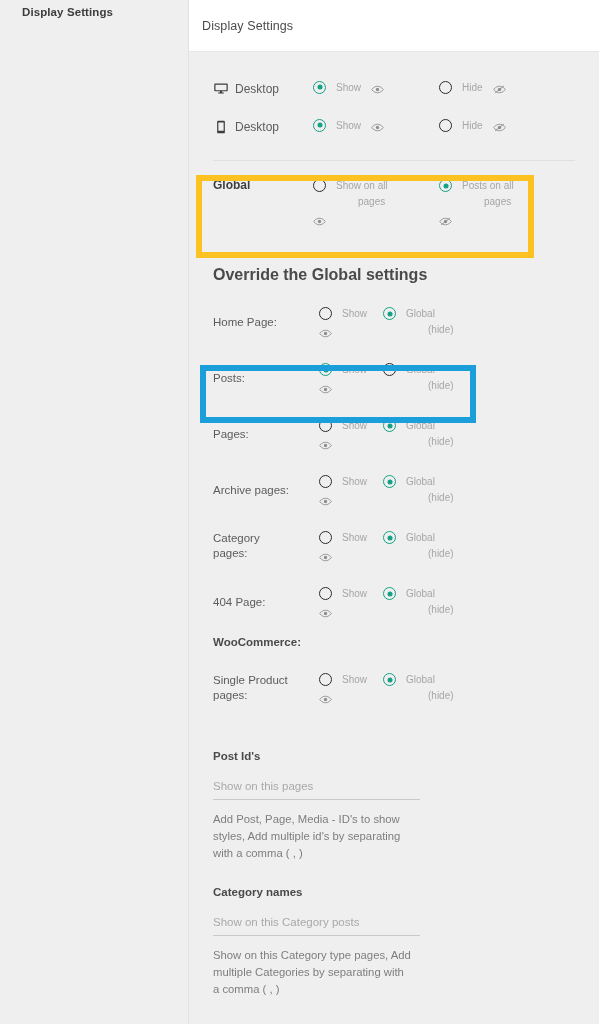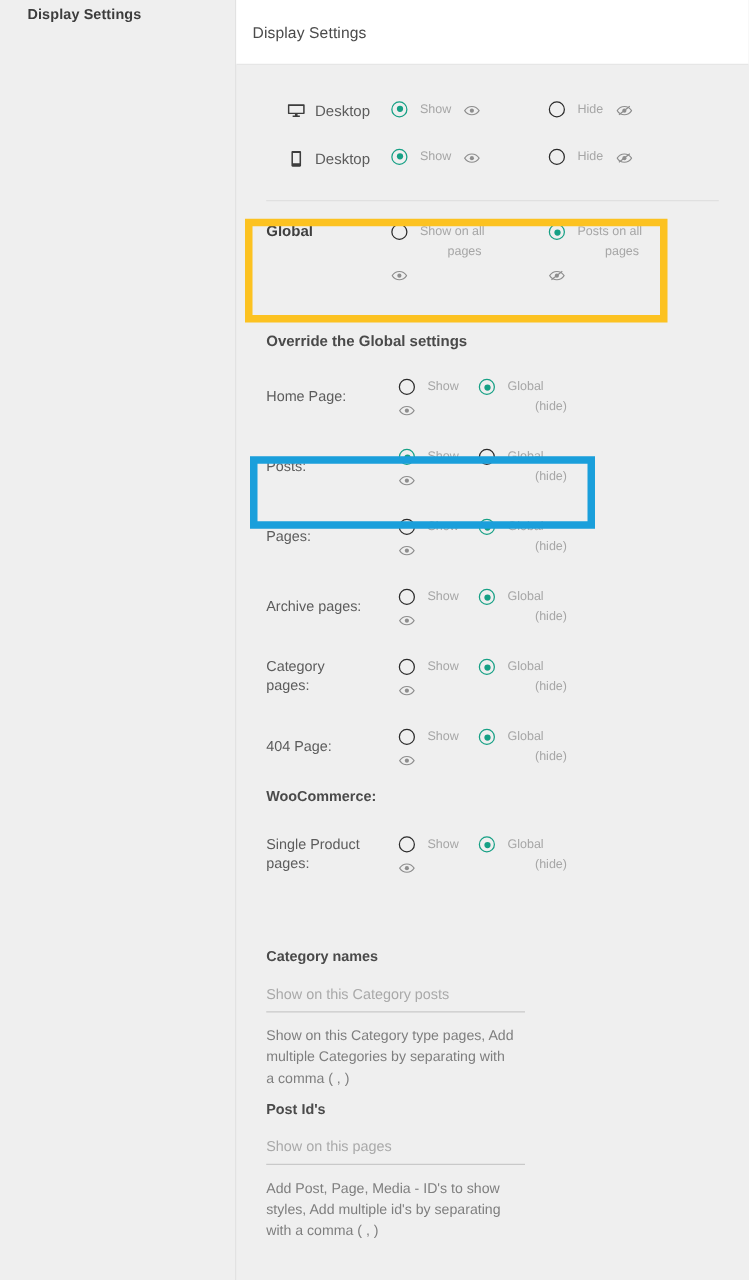--- a/index.html
+++ b/index.html
@@ -64,21 +64,20 @@
     display: flex;
     align-items: center;
     height: 38px;
     padding-left: 24px;
   }
   .device-name {
     display: flex;
     align-items: center;
     width: 100px;
     flex: 0 0 100px;
-    justify-content: center;
   }
   .device-icon {
     width: 15px;
     height: 15px;
     margin-right: 7px;
     display: inline-flex;
     align-items: center;
     justify-content: center;
     color: #3d3d3d;
   }
@@ -190,21 +189,21 @@
     font-size: 12px;
     font-weight: bold;
     color: #3f3f3f;
     padding-top: 0px;
   }
   .global-opt { flex: 0 0 126px; }
 
   
   .override-head {
     padding: 22px 0 10px 24px;
-    font-size: 12px;
+    font-size: 16px;
     font-weight: bold;
     color: #4a4a4a;
   }
   .ov-row {
     display: flex;
     align-items: center;
     padding-left: 24px;
     min-height: 56px;
   }
   .ov-label {
@@ -558,29 +557,29 @@
           <span class="opt-text">
             <span>Global</span>
             <span class="sub">(hide)</span>
           </span>
         </div>
       </div>
     </div>
 
     <div class="spacer-24"></div>
 
+    <div class="field-block">
+      <div class="field-title">Post Id's</div>
+      <input class="field-input" type="text" value="" placeholder="Show on this pages" style="">
+      <div class="field-help">Add Post, Page, Media - ID's to show styles, Add multiple id's by separating with a comma ( , )</div>
+    </div>
+
     <div class="field-block" style="padding-top:24px;">
       <div class="field-title">Category names</div>
       <input class="field-input" type="text" value="" placeholder="Show on this Category posts" style="">
       <div class="field-help">Show on this Category type pages, Add multiple Categories by separating with a comma ( , )</div>
     </div>
 
-    <div class="field-block">
-      <div class="field-title">Post Id's</div>
-      <input class="field-input" type="text" value="" placeholder="Show on this pages" style="">
-      <div class="field-help">Add Post, Page, Media - ID's to show styles, Add multiple id's by separating with a comma ( , )</div>
-    </div>
-
   </div>
 </div>
 
 <div class="hl-yellow"></div>
 <div class="hl-blue"></div>
 
 </body></html>

